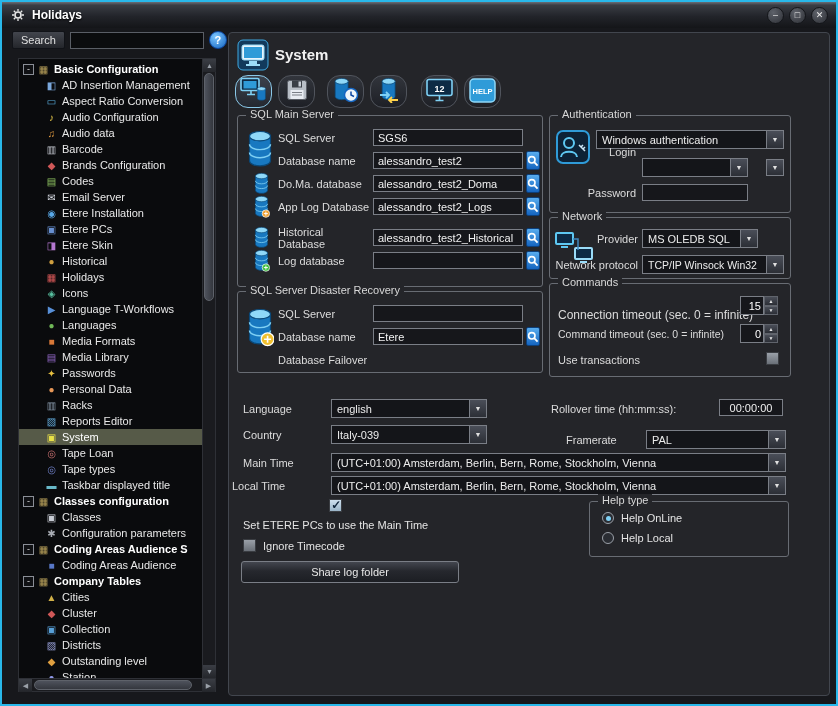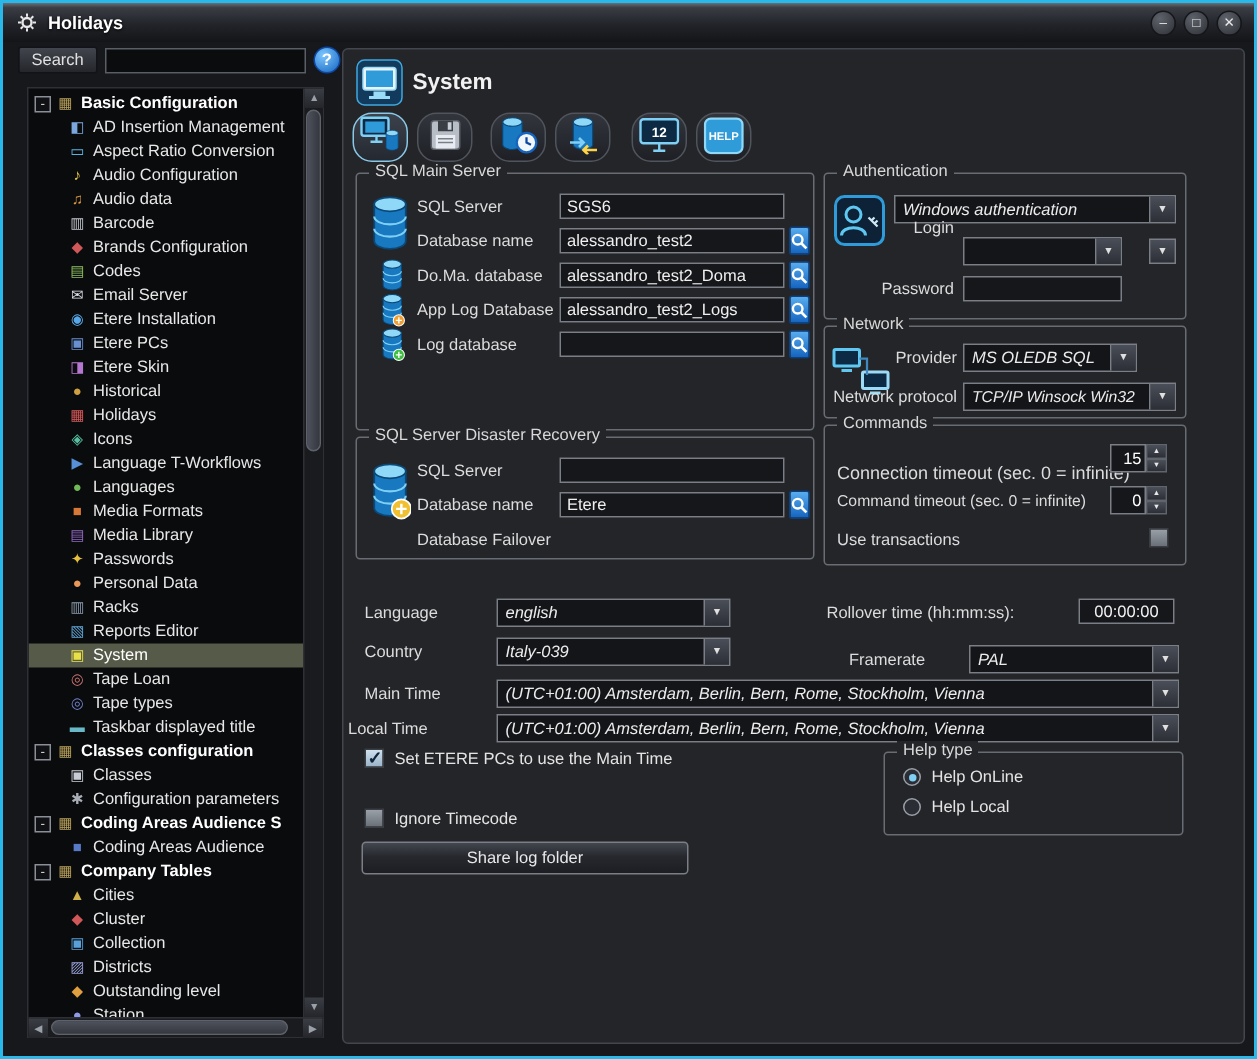--- a/index.html
+++ b/index.html
@@ -74,21 +74,21 @@
   .frow .rowicon{position:absolute;left:12px;width:22px;display:flex;justify-content:center;}
   .flabel{width:95px;color:#dcdcdc;flex:0 0 95px;}
   .tinput{height:17px;background:#16171b;border:1px solid #7a7e86;color:#f0f0f0;
     font-family:"Liberation Sans",sans-serif;font-size:11px;padding:0 4px;}
   .frow .tinput{flex:0 0 150px;width:150px;}
   .searchbtn{margin-left:3px;width:19px;height:19px;border:1px solid #0d3f7a;border-radius:2px;
     background:linear-gradient(#58acee,#1565c0);display:flex;align-items:center;justify-content:center;padding:0;}
   .bigdb{position:absolute;}
 
   .combo{position:absolute;height:19px;background:#141519;border:1px solid #7a7e86;color:#ececec;
-    display:flex;align-items:center;padding-left:5px;font-style:italic;}
+    display:flex;align-items:center;padding-left:5px;}
   .combo .cval{flex:1;white-space:nowrap;overflow:hidden;}
   .carrow{flex:0 0 17px;width:17px;height:100%;background:linear-gradient(#4a4e58,#2c2f36);
     border-left:1px solid #7a7e86;display:flex;align-items:center;justify-content:center;
     font-size:7px;color:#e0e0e0;}
   .mini-drop{position:absolute;width:18px;height:17px;background:linear-gradient(#4a4e58,#2c2f36);
     border:1px solid #7a7e86;color:#e0e0e0;font-size:7px;display:flex;align-items:center;justify-content:center;}
 
   .lbl{position:absolute;color:#dcdcdc;white-space:nowrap;}
   .lbl.r{text-align:right;}
 
@@ -440,20 +440,38 @@
             </span>
             <span class="flabel">App Log Database</span>
             <input class="tinput" value="alessandro_test2_Logs" style="">
             <button class="searchbtn">
               <svg width="12" height="12" viewBox="0 0 12 12">
                 <circle cx="4.8" cy="4.8" r="3.2" fill="none" stroke="#fff" stroke-width="1.6"></circle>
                 <path d="M7.2 7.2 L10.6 10.6" stroke="#fff" stroke-width="1.8"></path>
               </svg>
             </button>
           </div>
+          <div class="frow gap" style="position: relative;">
+            <span class="rowicon">
+              <svg width="17" height="23" viewBox="0 0 24 34">
+                <path d="M3 6 L3 27 A9 4.5 0 0 0 21 27 L21 6 Z" fill="#1878c0" stroke="#0a4878"></path>
+                <path d="M3 13 A9 4.5 0 0 0 21 13" fill="none" stroke="#7fd0f4" stroke-width="1.2"></path>
+                <path d="M3 20 A9 4.5 0 0 0 21 20" fill="none" stroke="#7fd0f4" stroke-width="1.2"></path>
+                <ellipse cx="12" cy="6" rx="9" ry="4" fill="#8fd8f8" stroke="#0a4878"></ellipse>
+              </svg>
+            </span>
+            <span class="flabel">Historical Database</span>
+            <input class="tinput" value="alessandro_test2_Historical" style="">
+            <button class="searchbtn">
+              <svg width="12" height="12" viewBox="0 0 12 12">
+                <circle cx="4.8" cy="4.8" r="3.2" fill="none" stroke="#fff" stroke-width="1.6"></circle>
+                <path d="M7.2 7.2 L10.6 10.6" stroke="#fff" stroke-width="1.8"></path>
+              </svg>
+            </button>
+          </div>
           <div class="frow" style="position: relative;">
             <span class="rowicon">
               <svg width="17" height="23" viewBox="0 0 24 34">
                 <path d="M3 6 L3 27 A9 4.5 0 0 0 21 27 L21 6 Z" fill="#1878c0" stroke="#0a4878"></path>
                 <path d="M3 13 A9 4.5 0 0 0 21 13" fill="none" stroke="#7fd0f4" stroke-width="1.2"></path>
                 <path d="M3 20 A9 4.5 0 0 0 21 20" fill="none" stroke="#7fd0f4" stroke-width="1.2"></path>
                 <ellipse cx="12" cy="6" rx="9" ry="4" fill="#8fd8f8" stroke="#0a4878"></ellipse>
                 <circle cx="18.5" cy="27.5" r="5.5" fill="#40c040" stroke="#fff"></circle>
                 <path d="M18.5 24.5 v6 M15.5 27.5 h6" stroke="#fff" stroke-width="1.4"></path>
               </svg>
@@ -593,21 +611,21 @@
     <div class="combo" style="left:102px;top:420px;width:455px;">
       <span class="cval">(UTC+01:00) Amsterdam, Berlin, Bern, Rome, Stockholm, Vienna</span>
         <span class="carrow">▼</span>
     </div>
     <span class="lbl" style="left:3px;top:447px;">Local Time</span>
     <div class="combo" style="left:102px;top:443px;width:455px;">
       <span class="cval">(UTC+01:00) Amsterdam, Berlin, Bern, Rome, Stockholm, Vienna</span>
         <span class="carrow">▼</span>
     </div>
 
-    <div class="optrow" style="left:14px;top:466px;">
+    <div class="optrow" style="left:14px;top:466px;flex-direction:column;">
       <span class="cb checked"></span>
       <span class="olabel">Set ETERE PCs to use the Main Time</span>
     </div>
     <div class="optrow" style="left:14px;top:506px;">
       <span class="cb"></span>
       <span class="olabel">Ignore Timecode</span>
     </div>
 
     <div class="gb" style="left:360px;top:468px;width:200px;height:56px;">
       <span class="gb-title">Help type</span>

